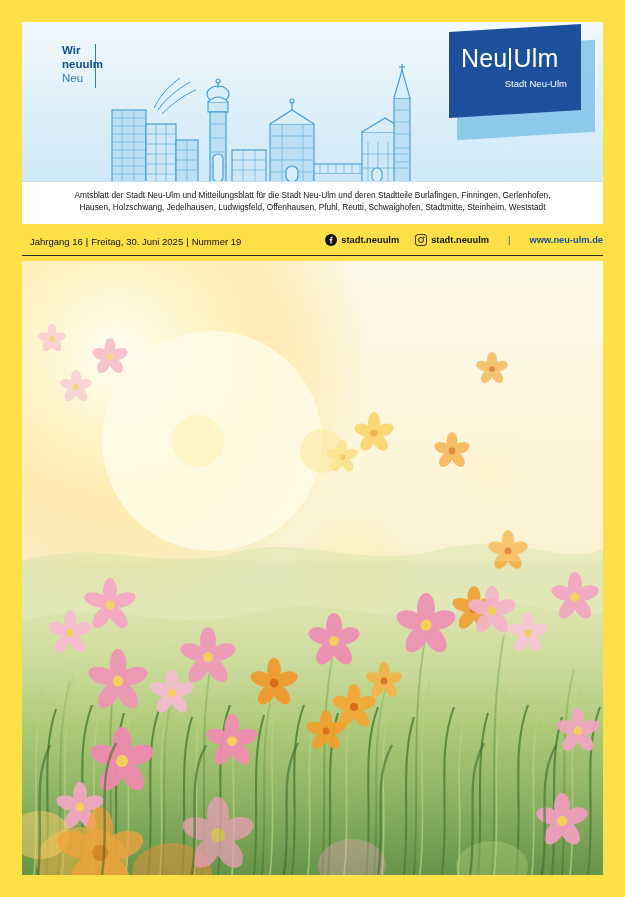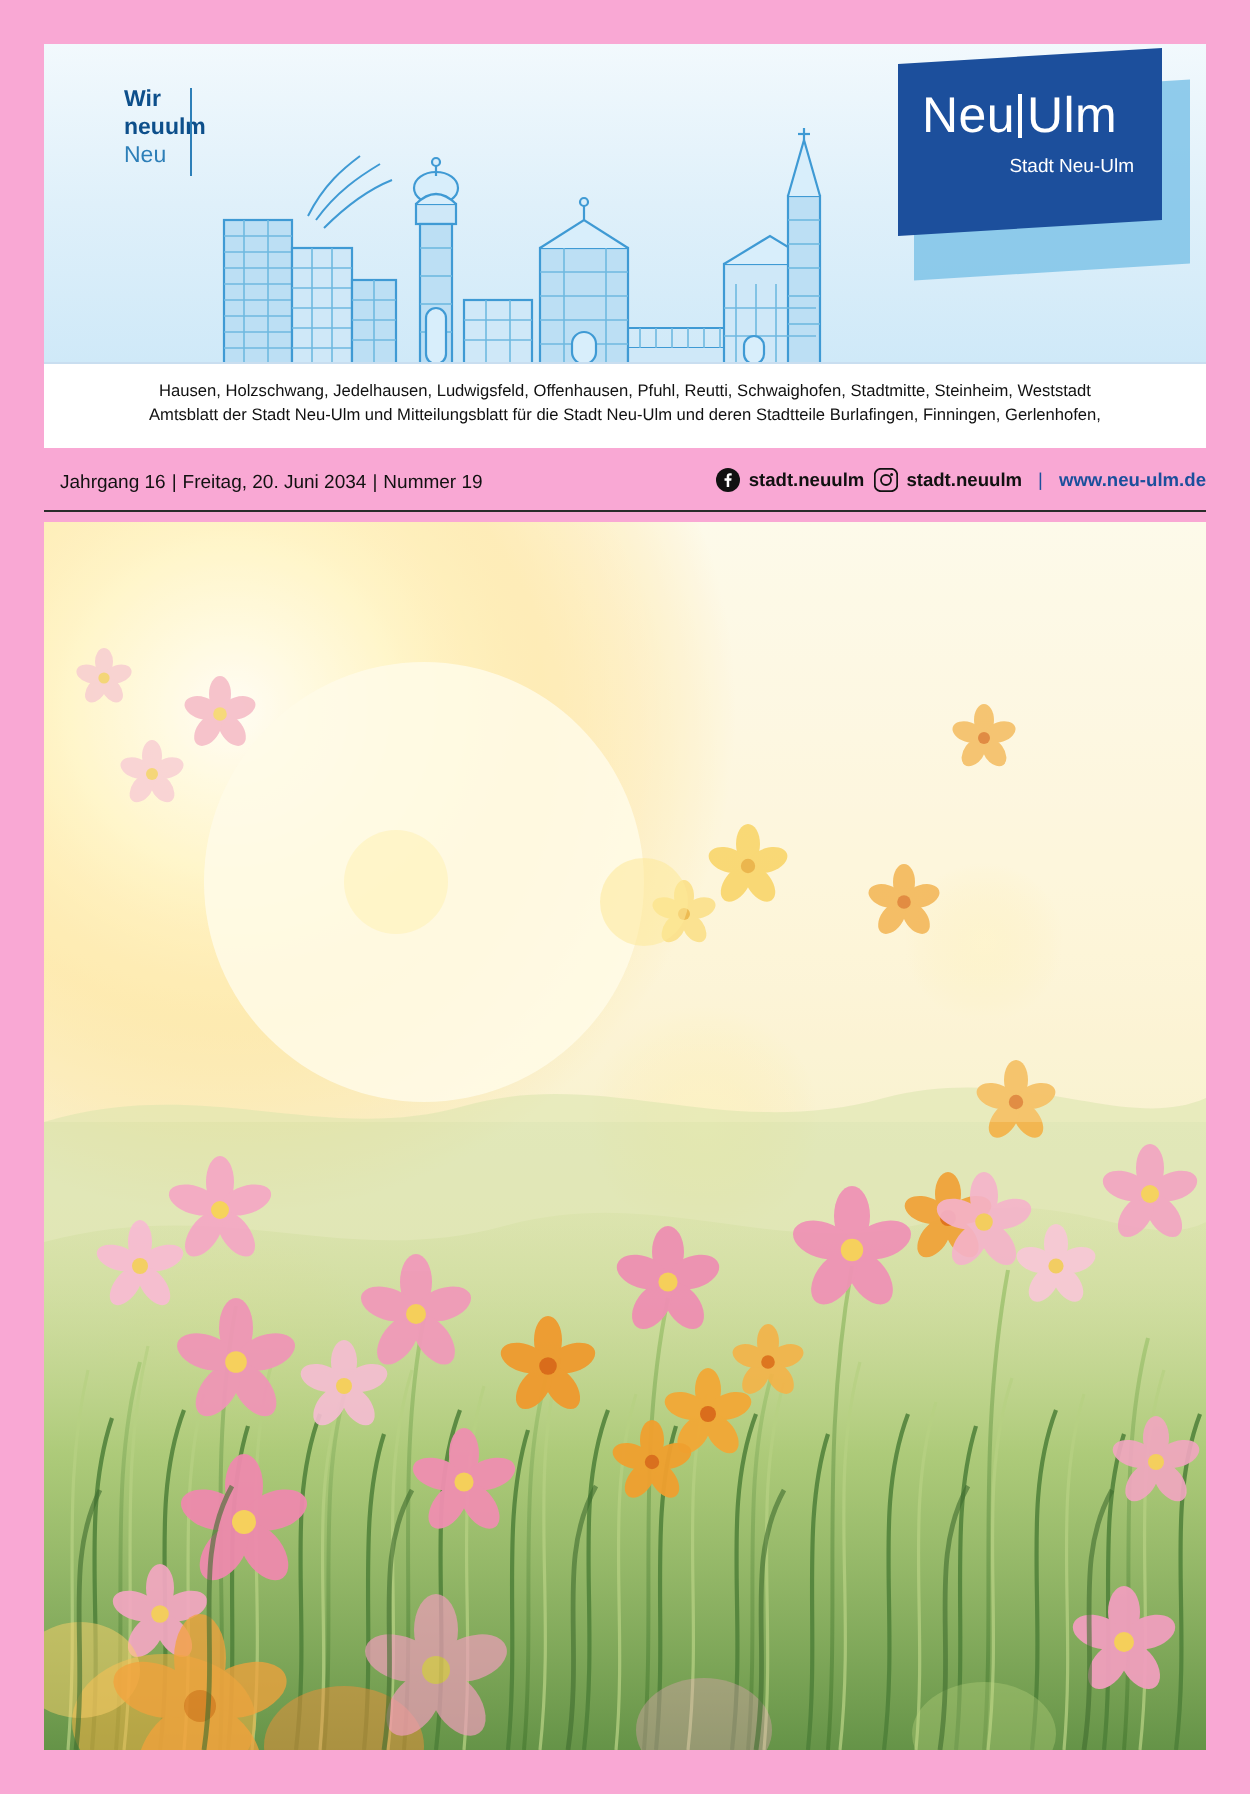--- a/index.html
+++ b/index.html
@@ -12,21 +12,21 @@
     height: 897px;
     overflow: hidden;
     font-family: "Liberation Sans", sans-serif;
     color: #1a1a1a;
   }
 
   .page {
     position: relative;
     width: 625px;
     height: 897px;
-    background: #f9a8d4;
+    background: #fde047;
   }
 
   
   .masthead {
     position: absolute;
     left: 22px;
     top: 22px;
     width: 581px;
     height: 202px;
     background: linear-gradient(to bottom, #eaf4fb 0%, #d6ecf9 55%, #cbe6f7 100%);
@@ -183,21 +183,21 @@
     color: #111111;
   }
   .issue-left .sep { color: #111111; padding: 0 3px; }
 
   .social {
     position: absolute;
     right: 0px;
     top: 2px;
     display: flex;
     align-items: center;
-    gap: 5px;
+    gap: 16px;
     font-size: 9.3px;
     font-weight: bold;
   }
   .social .item {
     display: flex;
     align-items: center;
     gap: 4px;
     color: #111111;
   }
   .social .pipe {
@@ -378,29 +378,29 @@
           <div class="logo-name">
             <span>Neu</span><span class="bar"></span><span>Ulm</span>
           </div>
           <div class="logo-sub">Stadt Neu-Ulm</div>
         </div>
       </div>
     </div>
 
     <div class="masthead-strip">
       <div class="strip-text">
+        <div>Amtsblatt der Stadt Neu-Ulm und Mitteilungsblatt für die Stadt Neu-Ulm und deren Stadtteile Burlafingen, Finningen, Gerlenhofen,</div>
         <div>Hausen, Holzschwang, Jedelhausen, Ludwigsfeld, Offenhausen, Pfuhl, Reutti, Schwaighofen, Stadtmitte, Steinheim, Weststadt</div>
-        <div>Amtsblatt der Stadt Neu-Ulm und Mitteilungsblatt für die Stadt Neu-Ulm und deren Stadtteile Burlafingen, Finningen, Gerlenhofen,</div>
       </div>
     </div>
   </div>
 
   <div class="issueline">
     <div class="issue-left">
-      <span>Jahrgang 16</span><span class="sep">|</span><span>Freitag, 20. Juni 2034</span><span class="sep">|</span><span>Nummer 19</span>
+      <span>Jahrgang 16</span><span class="sep">|</span><span>Freitag, 30. Juni 2025</span><span class="sep">|</span><span>Nummer 19</span>
     </div>
 
     <div class="social">
       <span class="item">
         <span class="icon-circle">
           <svg width="12" height="12" viewBox="0 0 24 24" xmlns="http://www.w3.org/2000/svg">
             <circle cx="12" cy="12" r="12" fill="#111111"></circle>
             <path d="M13.2 19v-6.3h2.1l.3-2.4h-2.4V8.7c0-.7.2-1.1 1.2-1.1h1.3V5.4c-.2 0-1-.1-1.9-.1-1.9 0-3.1 1.1-3.1 3.2v1.8H8.5v2.4h2.2V19h2.5z" fill="#ffffff"></path>
           </svg>
         </span>

